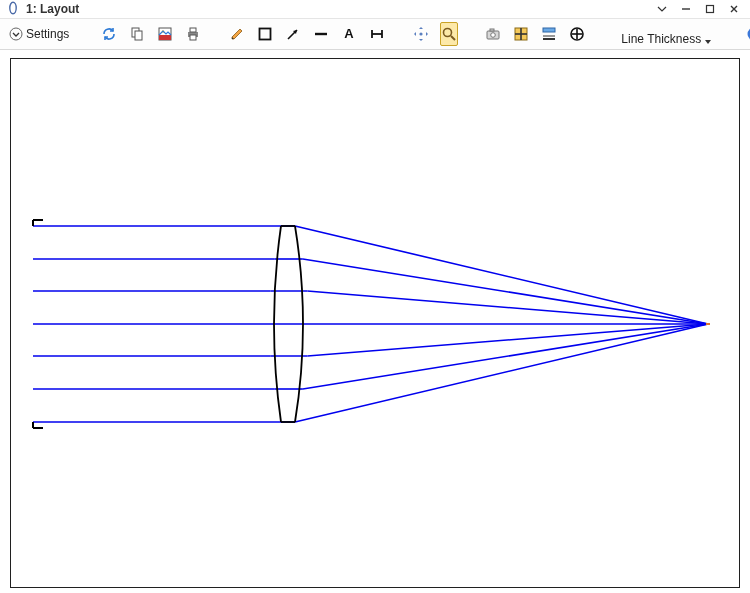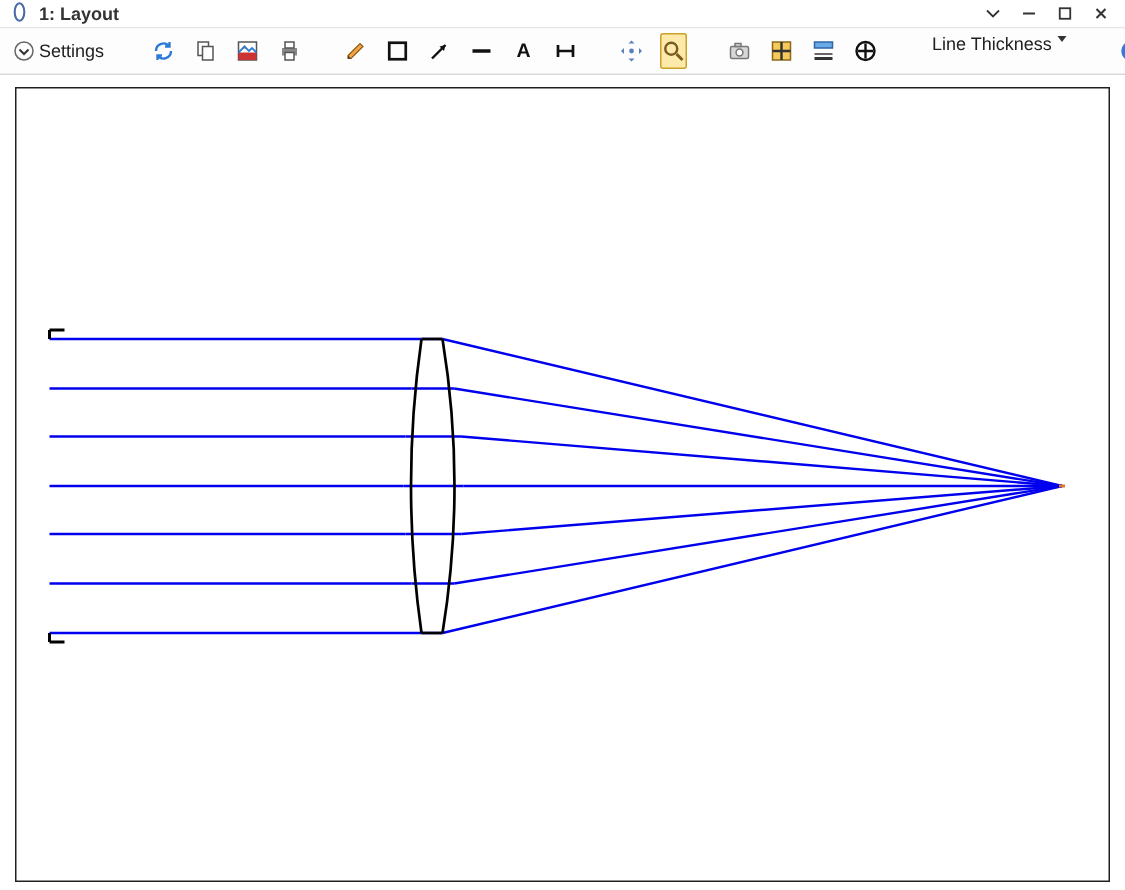--- a/index.html
+++ b/index.html
@@ -58,21 +58,21 @@
     margin: 0 3px;
   }
   .settings-btn {
     display: flex; align-items: center; gap: 3px;
     height: 24px; padding: 0 4px;
     border: 1px solid transparent; border-radius: 2px;
     cursor: pointer;
     color: #222;
   }
   .dd-btn {
-    display: flex; align-items: flex-start; gap: 3px;
+    display: flex; align-items: flex-end; gap: 3px;
     height: 24px; padding: 0 6px 0 8px;
     border: 1px solid transparent; border-radius: 2px;
     cursor: pointer; color: #222;
     white-space: nowrap;
   }
   .canvas-wrap {
     flex: 1 1 auto;
     padding: 8px 10px 10px 10px;
     box-sizing: border-box;
   }

